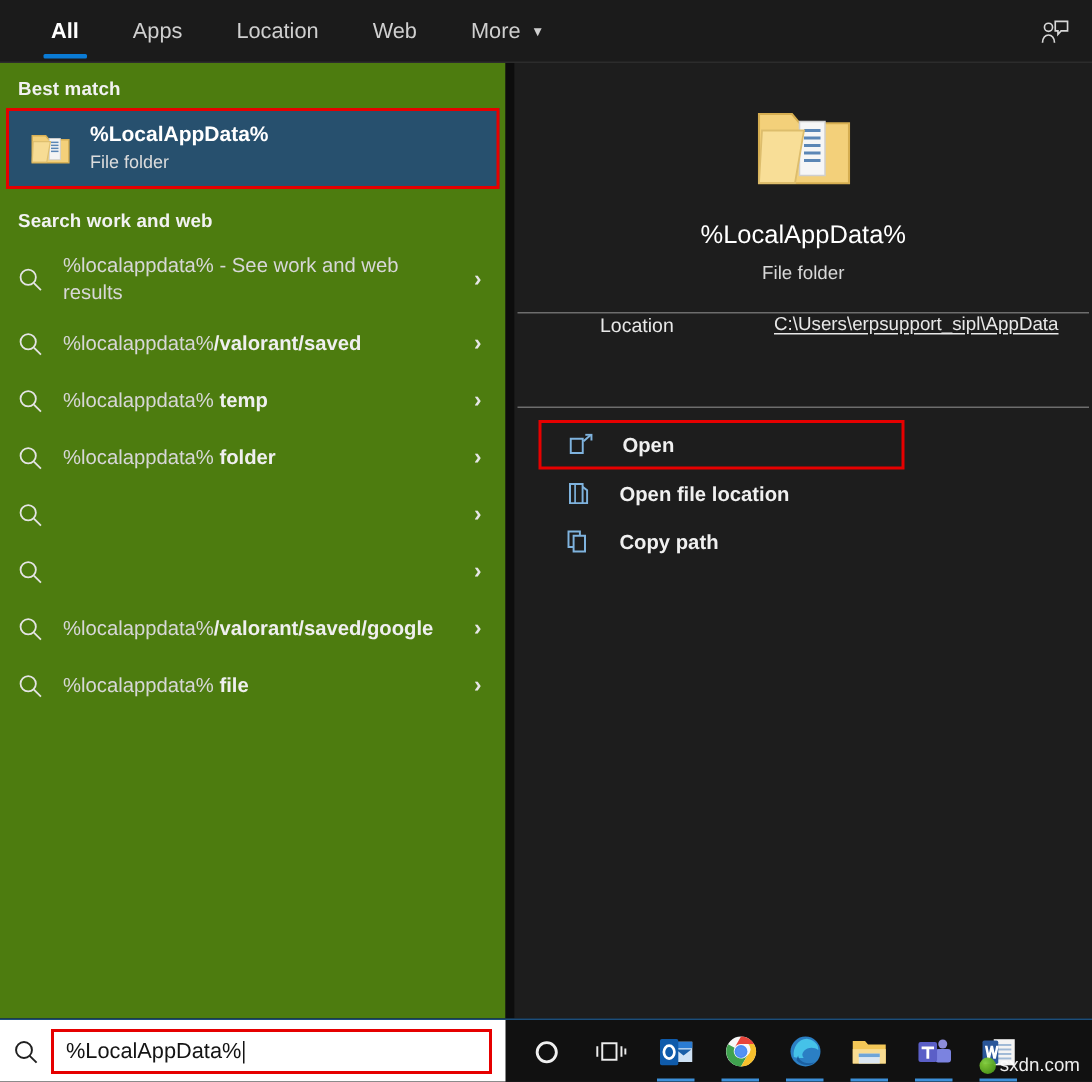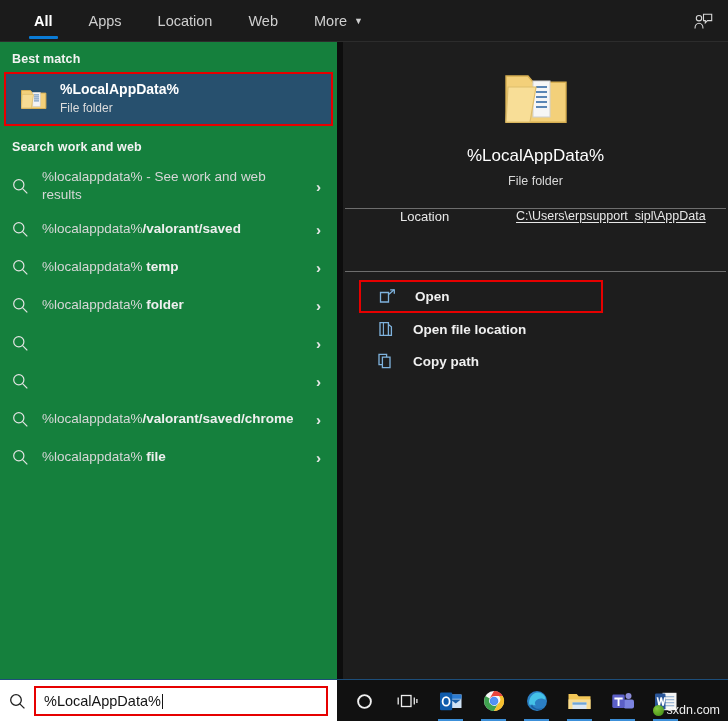--- a/index.html
+++ b/index.html
@@ -31,21 +31,21 @@
   }
   .tab .caret { margin-left: 7px; font-size: 9px; color: #cfcfcf; line-height: 1; }
   .feedback-btn {
     position: absolute; right: 8px; top: 5px; width: 34px; height: 32px;
     display: flex; align-items: center; justify-content: center; cursor: default;
   }
 
   
   .left-pane {
     position: absolute; left: 0; top: 42px; width: 337px; height: 637px;
-    background: #15803d; overflow: hidden;
+    background: #4d7c0f; overflow: hidden;
   }
   .pane-divider {
     position: absolute; left: 337px; top: 42px; width: 6px; height: 637px;
     background: #0d0d0d;
   }
   .right-pane {
     position: absolute; left: 343px; top: 42px; width: 385px; height: 637px;
     background: #1d1d1d;
   }
 
@@ -261,21 +261,21 @@
           </span>
           <span class="r-chevron">›</span>
         </div>
         <div class="result-row">
           <span class="r-icon">
             <svg width="17" height="17" viewBox="0 0 17 17">
               <circle cx="6.8" cy="6.8" r="5.1" fill="none" stroke="#e4e4e4" stroke-width="1.2"></circle>
               <path d="M10.6 10.7L15.3 15.4" stroke="#e4e4e4" stroke-width="1.2" fill="none"></path>
             </svg>
           </span>
-          <span class="r-label"><span class="dim">%localappdata%</span><span class="b">/valorant/saved/chrome</span></span>
+          <span class="r-label"><span class="dim">%localappdata%</span><span class="b">/valorant/saved/google</span></span>
           <span class="r-chevron">›</span>
         </div>
         <div class="result-row">
           <span class="r-icon">
             <svg width="17" height="17" viewBox="0 0 17 17">
               <circle cx="6.8" cy="6.8" r="5.1" fill="none" stroke="#e4e4e4" stroke-width="1.2"></circle>
               <path d="M10.6 10.7L15.3 15.4" stroke="#e4e4e4" stroke-width="1.2" fill="none"></path>
             </svg>
           </span>
           <span class="r-label"><span class="dim">%localappdata%</span><span class="b"> file</span></span>

